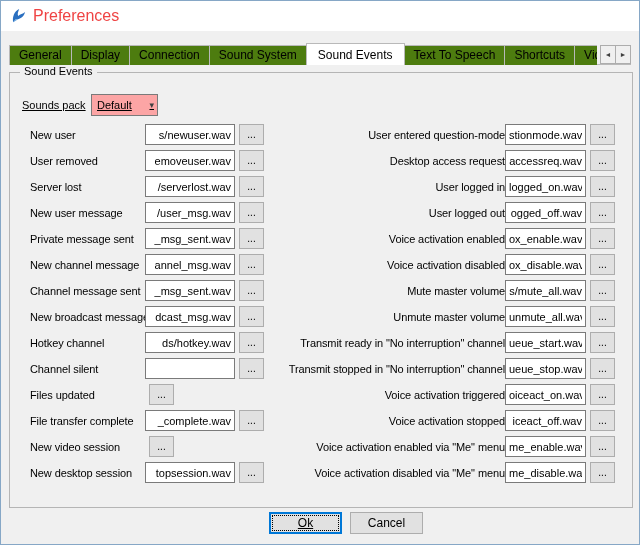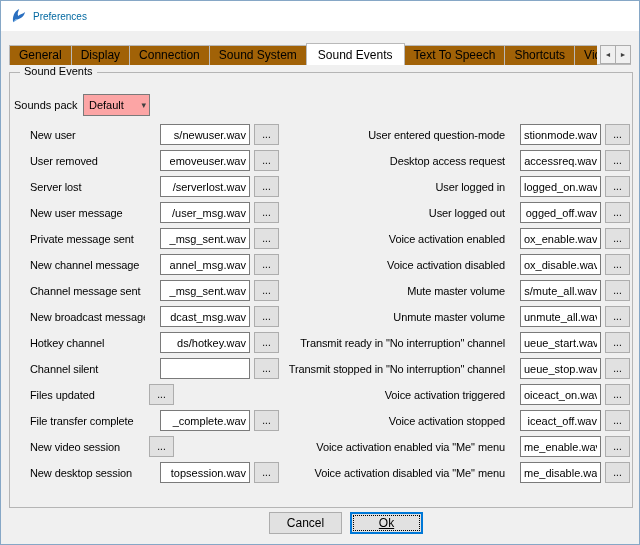--- a/index.html
+++ b/index.html
@@ -4,58 +4,58 @@
 <style>
   * { margin:0; padding:0; box-sizing:border-box; }
   html,body { width:640px; height:545px; }
   body { font-family:"Liberation Sans", sans-serif; background:#f0f0f0; }
 
   .window { position:relative; width:640px; height:545px; background:#f0f0f0;
             border:1px solid #86a7c6; overflow:hidden; }
 
   .titlebar { height:30px; background:#ffffff; display:flex; align-items:center;
               padding:0 9px; gap:7px; }
-  .titlebar .title { font-size:10px; color:#0369a1;text-align:right; }
+  .titlebar .title { font-size:16px; color:#ef4444;text-align:right; }
 
   .tabstrip { position:absolute; left:8px; right:8px; top:42px; height:22px;
               border-bottom:1px solid #b9b9b9; }
   .tabs { display:flex; align-items:flex-end; height:22px; overflow:hidden;
           margin-right:34px; }
   .tab { flex:0 0 auto; height:20px; line-height:19px; padding:0 9px; font-size:12px;
-         background:#a16207; border:1px solid #b9b9b9; border-bottom:none;
+         background:#4d7c0f; border:1px solid #b9b9b9; border-bottom:none;
          margin-right:-1px; color:#000; white-space:nowrap; cursor:default; }
   .tab.active { height:23px; line-height:22px; background:#ffffff; position:relative;
                 z-index:2; margin-bottom:-1px; padding:0 11px; }
   .tab-scrolls { position:absolute; right:0; top:2px; display:flex; z-index:3; }
   .tab-scroll { width:16px; height:19px; background:#f0f0f0; border:1px solid #adadad;
                 font-size:7px; line-height:17px; text-align:center; color:#404040;
                 margin-left:-1px; padding:0; }
 
   .group { position:absolute; left:8px; top:71px; width:624px; height:436px;
            border:1px solid #b5b5b5; }
   .group-title { position:absolute; top:-8px; left:10px; background:#f0f0f0;
                  padding:0 4px; font-size:11px; }
 
-  .soundpack-row { position:absolute; left:4px; top:21px; display:flex;
-                   align-items:center; }
+  .soundpack-row { position:absolute; left:12px; top:21px; display:flex;
+                   align-items:center;text-decoration:underline; }
   .soundpack-label { font-size:11px; width:69px; }
   .combo { width:67px; height:22px; background:#fca5a5; border:1px solid #7a7a7a;
            display:flex; align-items:center; justify-content:space-between;
            padding:0 3px 0 5px; font-size:11px; cursor:default; }
   .combo .arrow { font-size:9px; color:#404040; }
 
   .events-col { position:absolute; top:51px; }
   .events-col.left  { left:20px; }
   .events-col.right { left:264px; }
   .event-row { display:flex; align-items:center; height:21px; margin-bottom:5px; }
   .ev-label { font-size:11px; white-space:nowrap; overflow:hidden; letter-spacing:-0.1px; }
   .left  .ev-label { width:115px; }
   .right .ev-label { width:231px;text-align:right; }
   .ev-input { height:21px; border:1px solid #7a7a7a; background:#fff; font-size:11px;
-              padding:0 3px; text-align:right; font-family:"Liberation Sans", sans-serif;margin-left:15px; }
+              padding:0 3px; text-align:right; font-family:"Liberation Sans", sans-serif; }
   .left  .ev-input { width:90px; }
   .right .ev-input { width:81px; }
   .browse-btn { width:25px; height:21px; margin-left:4px; background:#e1e1e1;
                 border:1px solid #adadad; font-size:10px; line-height:8px;
                 font-family:"Liberation Sans", sans-serif; cursor:default; }
 
   .footer { position:absolute; left:268px; top:511px; display:flex; gap:8px; }
   .btn { width:73px; height:22px; background:#e1e1e1; border:1px solid #adadad;
          font-size:12px; font-family:"Liberation Sans", sans-serif; cursor:default; }
   .btn.default { border:1px solid #0078d7; box-shadow:inset 0 0 0 1px #0078d7;
@@ -243,17 +243,17 @@
         </div>
         <div class="event-row">
           <span class="ev-label">Voice activation disabled via "Me" menu</span>
           <input class="ev-input" value="me_disable.wav" style="">
           <button class="browse-btn">...</button>
         </div>
       </div>
   </div>
 
   <div class="footer">
+    <button class="btn default"><span class="lbl">Ok</span></button>
     <button class="btn"><span class="lbl">Cancel</span></button>
-    <button class="btn default"><span class="lbl">Ok</span></button>
   </div>
 
 </div>
 
 </body></html>

